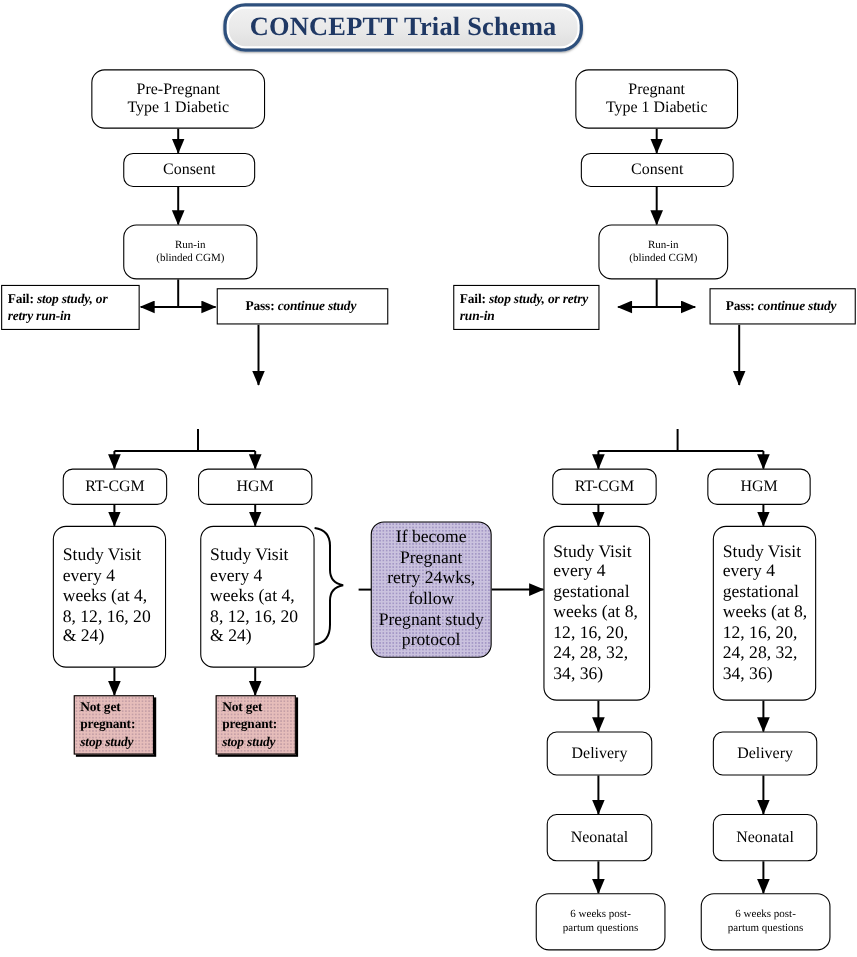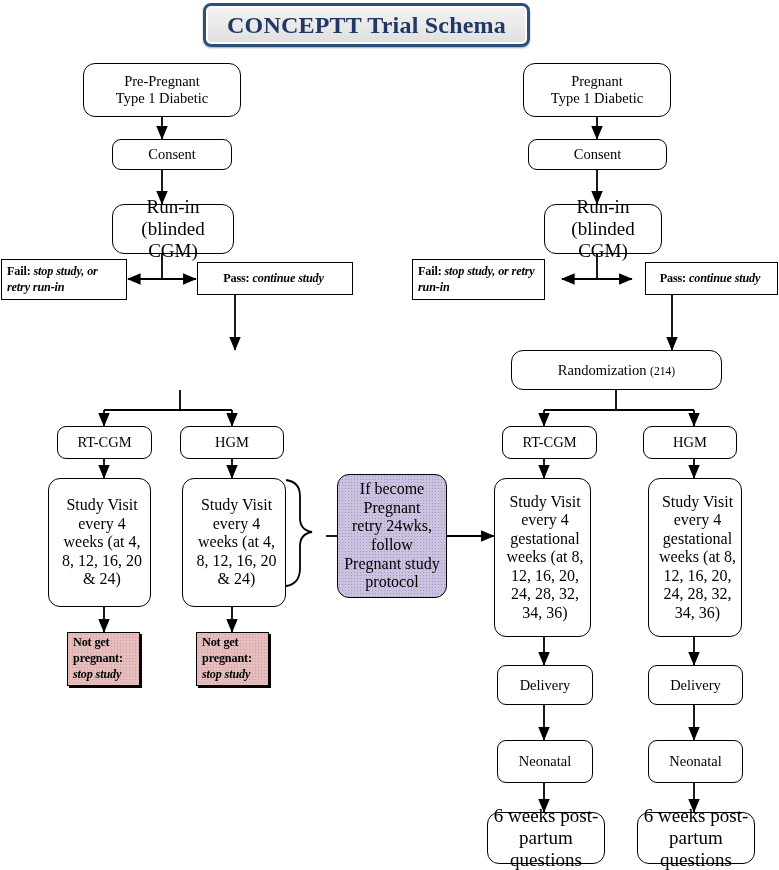--- a/index.html
+++ b/index.html
@@ -32,36 +32,36 @@
     justify-content:center;
     text-align:center;
     line-height:1.16;
     z-index:2;
   }
   .rounded{border-radius:9px;}
   .rounded-lg{border-radius:12px;}
   .sq{border-radius:0;border-width:1.6px;}
   .node .txt{display:block;width:100%;padding:0 3px;}
   .fs14{font-size:14.5px;}
-  .fs13{font-size:19px;}
+  .fs13{font-size:10px;}
   .fs12{font-size:16px;}
   .fs11{font-size:11.6px;}
 
   
   .node.leftalign{justify-content:flex-start;text-align:left;}
-  .node.leftalign .txt{padding-left:8px;text-align:center;}
+  .node.leftalign .txt{padding-left:8px;}
 
   
   #title-banner{
     position:absolute;
     left:203px;top:3px;
     width:327px;height:44px;
     box-sizing:border-box;
     border:3px solid #2d4f7c;
-    border-radius:8px;
+    border-radius:20px;
     background:linear-gradient(180deg,#f2f2f2 0%,#e9e9e9 55%,#dedede 100%);
     box-shadow:inset 0 0 0 2px #ffffff, 0 1px 2px rgba(0,0,0,.35);
     display:flex;align-items:center;justify-content:center;
     z-index:3;
   }
   #title-banner .ttl{
     font-size:24px;
     font-weight:bold;
     color:#1f3864;
     letter-spacing:.2px;
@@ -242,26 +242,20 @@
   </div>
 
   <div class="node sq emphbox" style="left:412px;top:259px;width:133px;height:41px;">
     <span class="txt emph"><span>Fail:</span> <i>stop study, or retry run-in</i></span>
   </div>
 
   <div class="node sq emphbox ctr" style="left:645px;top:262px;width:133px;height:33px;">
     <span class="txt emph"><span>Pass:</span> <i>continue study</i></span>
   </div>
 
-  <div class="node rounded-lg fs14" style="left:511px;top:350px;width:211px;height:40px;">
-    <span class="txt">
-      <span>Randomization</span>
-      <span class="fs11">(214)</span>
-    </span>
-  </div>
 
   <div class="node rounded fs14" style="left:502px;top:426px;width:95px;height:33px;">
     <span class="txt">RT-CGM</span>
   </div>
 
   <div class="node rounded fs14" style="left:643px;top:426px;width:94px;height:33px;">
     <span class="txt">HGM</span>
   </div>
 
   <div class="node rounded-lg leftalign fs12" style="left:494px;top:478px;width:97px;height:159px;">

